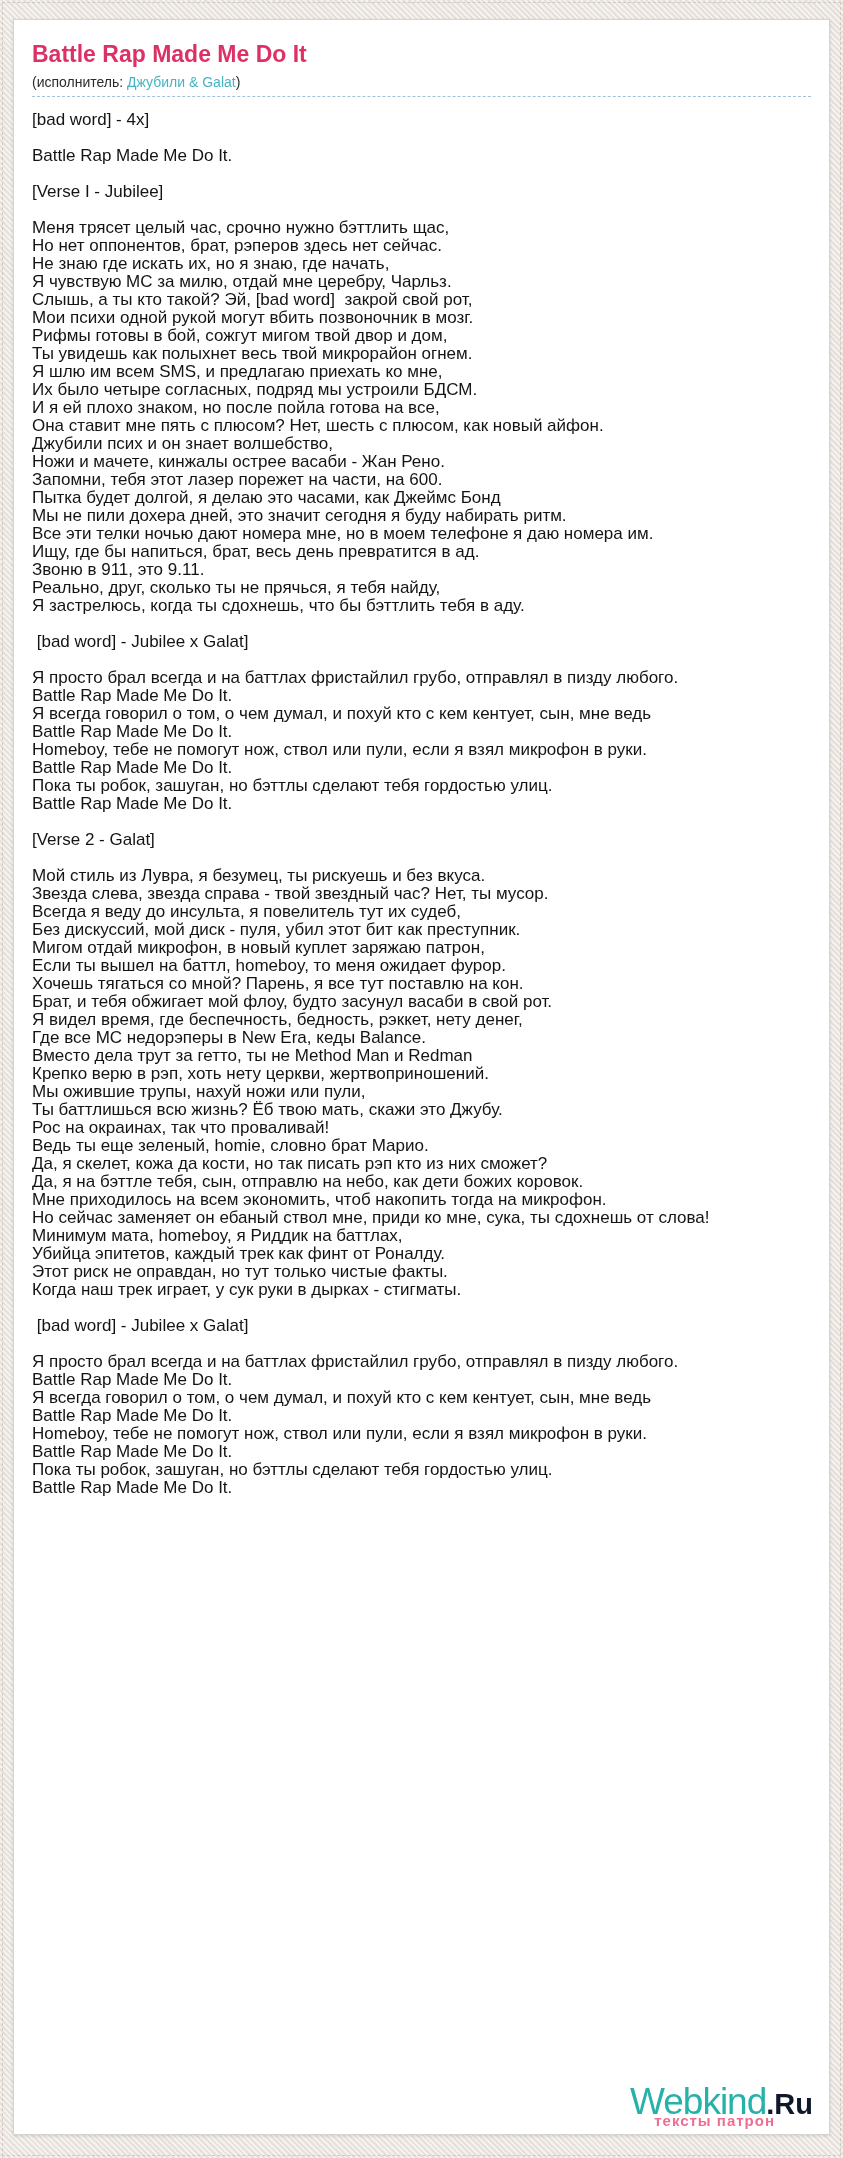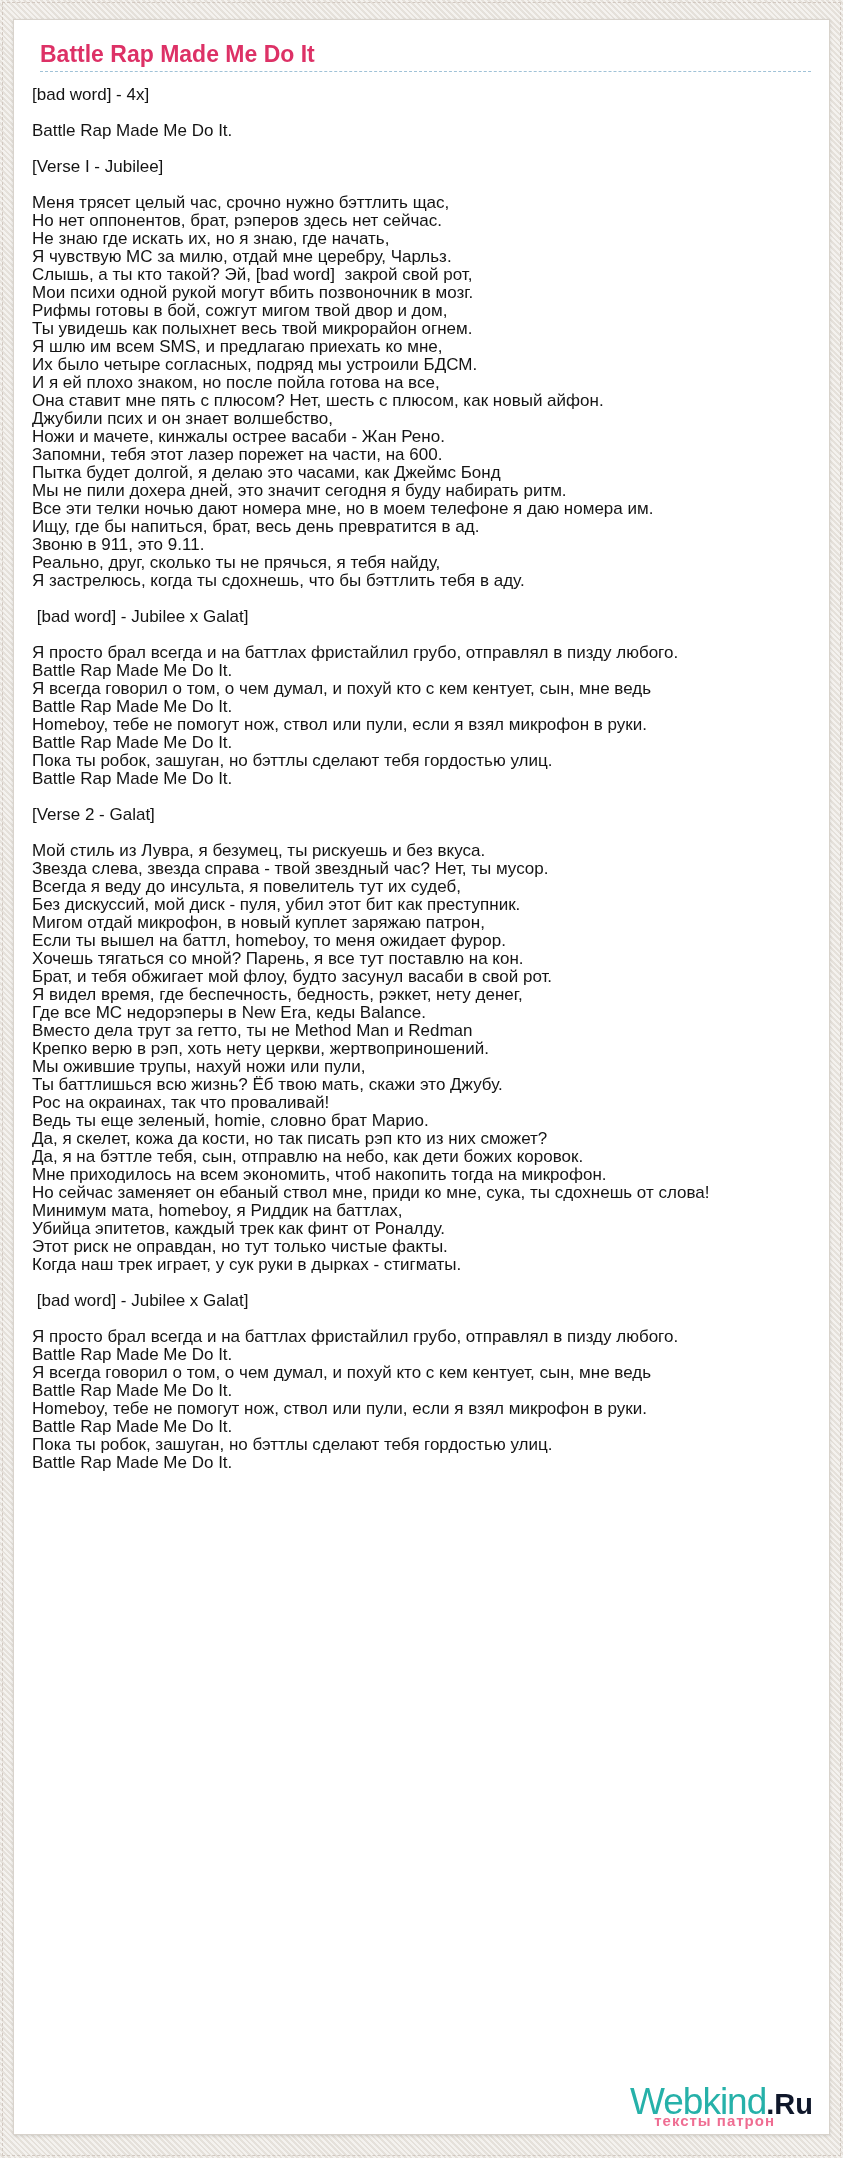--- a/index.html
+++ b/index.html
@@ -32,21 +32,20 @@
     height: 2116px;
     box-sizing: border-box;
     background: #ffffff;
     border: 1px solid #d8d3cc;
     box-shadow: 0 1px 3px rgba(0,0,0,0.12);
     padding: 22px 18px 0 18px;
   }
   .header {
     border-bottom: 1px dashed #a0c2d7;
     padding-bottom: 4px;
-    margin-left: 8px;
   }
   .page-title {
     margin: 0;
     font-size: 23px;
     line-height: 25px;
     font-weight: bold;
     color: #dd3166;
   }
   .subtitle {
     margin-top: 6px;
@@ -98,20 +97,21 @@
   }
 </style>
 </head>
 <body>
 
 <div class="page-frame"></div>
 
 <div class="content-card">
   <div class="header">
     <h1 class="page-title">Battle Rap Made Me Do It</h1>
+    <div class="subtitle"><span>(исполнитель: </span><a class="artist-link">Джубили &amp; Galat</a><span>)</span></div>
   </div>
 
   <div class="lyrics">[bad word] - 4x]
 
 Battle Rap Made Me Do It.
 
 [Verse I - Jubilee]
 
 Меня трясет целый час, срочно нужно бэттлить щас,
 Но нет оппонентов, брат, рэперов здесь нет сейчас.

